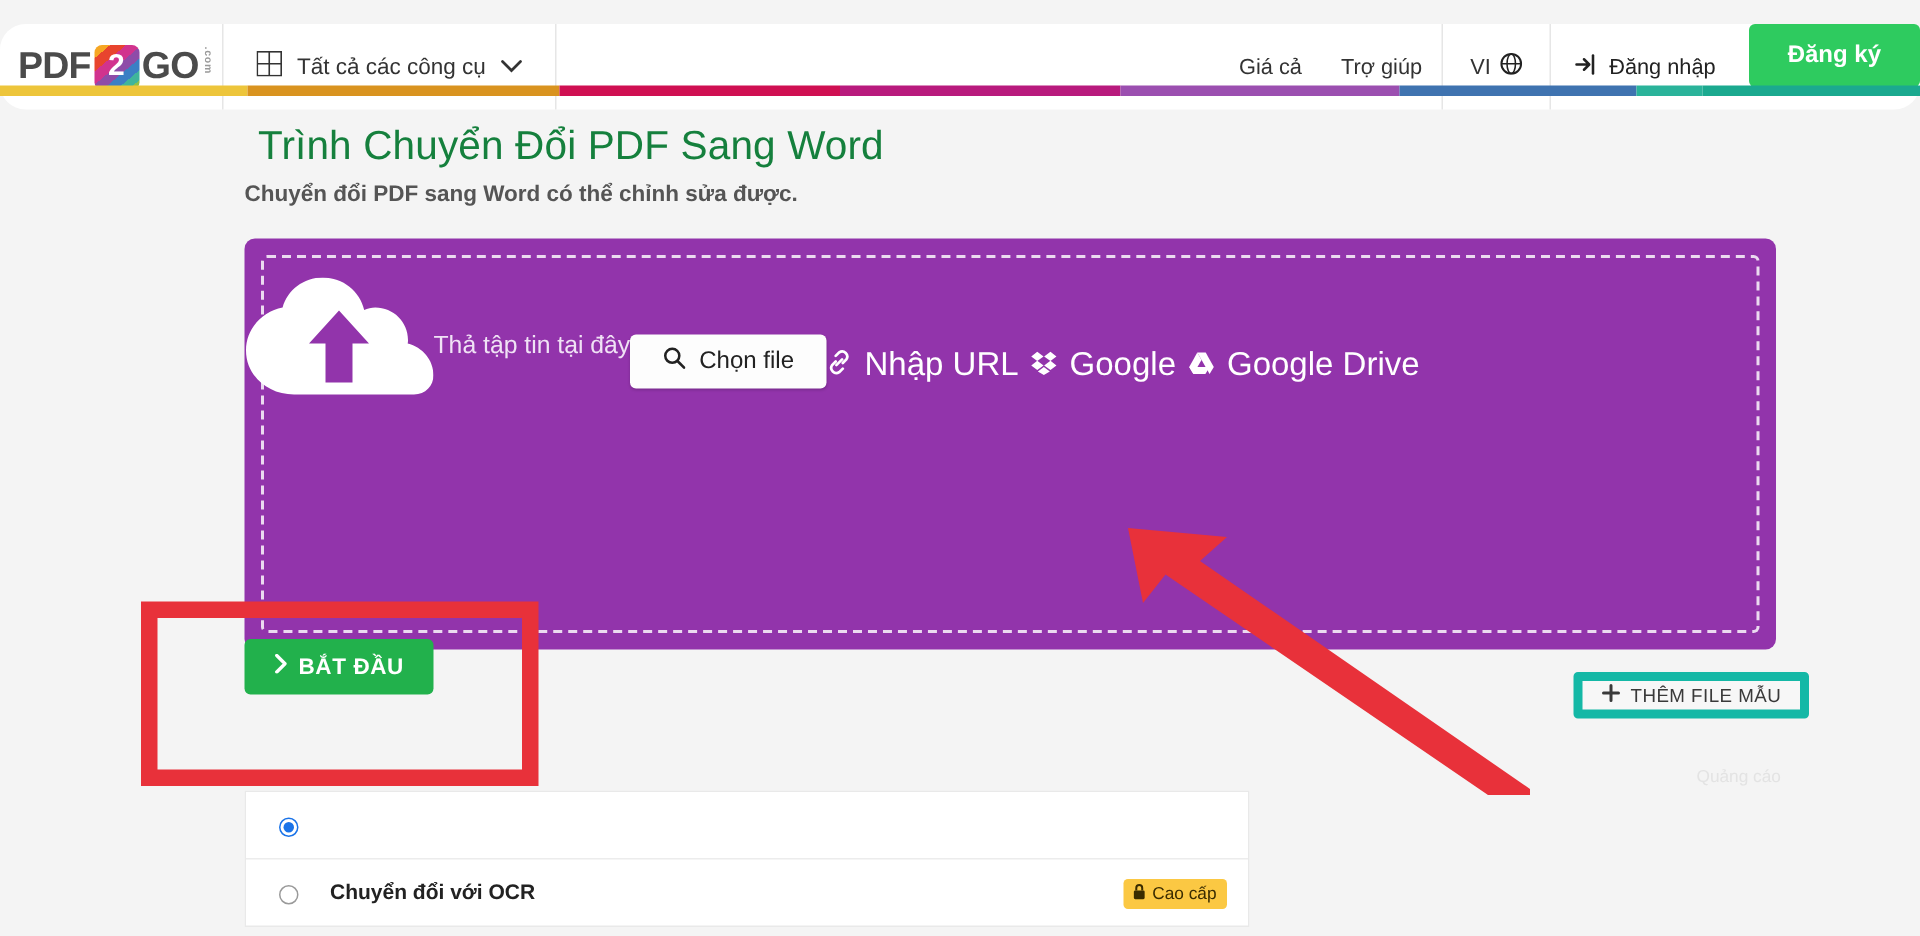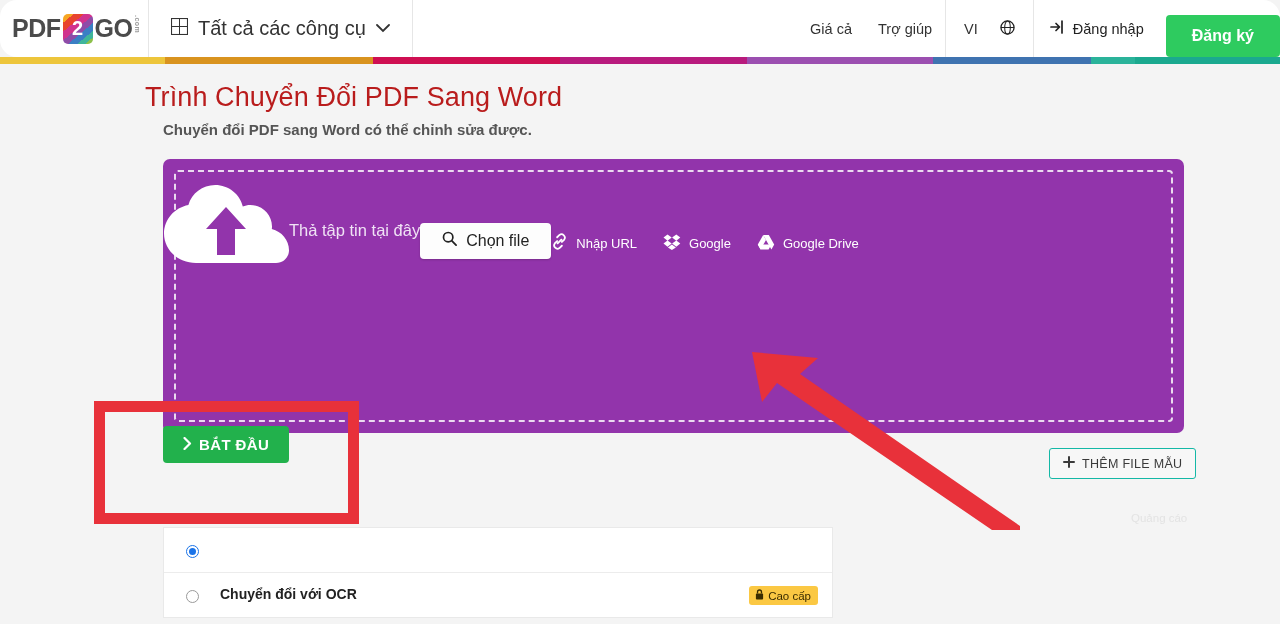--- a/index.html
+++ b/index.html
@@ -6,24 +6,24 @@
   html, body {
     width: 1280px; height: 624px;
     overflow: hidden;
     background: #f4f4f4;
     font-family: "Liberation Sans", sans-serif;
   }
   #stage { position: relative; width: 1280px; height: 624px; background: #f4f4f4; }
 
   
   .header {
-    position: absolute; top: 0; left: 0;
+    position: absolute; top: 16px; left: 0;
     width: 1280px; height: 57px;
     background: #ffffff;
-    display: flex; align-items: flex-end; border-radius: 17px;
+    display: flex; align-items: flex-start; border-radius: 17px;
   }
   .logo-wrap {
     width: 148px; height: 57px;
     display: flex; align-items: center; padding-left: 12px;
   }
   .logo { display: flex; align-items: center; height: 30px; }
   .logo-txt {
     font-size: 25px; font-weight: 700; color: #4b4b4b;
     letter-spacing: -0.5px; line-height: 1;
   }
@@ -36,54 +36,54 @@
   }
   .logo-dotcom {
     font-size: 7px; color: #9a9a9a; font-weight: 700;
     writing-mode: vertical-rl; letter-spacing: 0.5px;
     margin-left: 2px; margin-bottom: 8px;
   }
   .hdr-divider { width: 1px; height: 57px; background: #e6e6e6; }
   .alltools {
     display: flex; align-items: center; gap: 10px;
     height: 57px; padding: 0 22px;
-    font-size: 20px; color: #333; cursor: pointer;
+    font-size: 15px; color: #333; cursor: pointer;
   }
   .grid-icon { display: inline-block; }
   .caret { font-size: 12px; color: #333; }
   .hdr-spacer { flex: 1; }
   .hdr-link {
     font-size: 14.5px; color: #333; padding: 0 13px;
     height: 57px; display: flex; align-items: center; cursor: pointer;
   }
   .hdr-lang {
     font-size: 14.5px; color: #333; padding: 0 18px;
-    height: 57px; display: flex; align-items: center; gap: 22px; cursor: pointer;
+    height: 57px; display: flex; align-items: center; gap: 6px; cursor: pointer;
   }
   .hdr-login {
     font-size: 14.5px; color: #222; padding: 0 16px;
     height: 57px; display: flex; align-items: center; gap: 7px;
     font-weight: 400; cursor: pointer;
   }
   .btn-signup {
     background: #2ecb5f; color: #fff;
     font-size: 16px; font-weight: 700;
     height: 42px; display: flex; align-items: center;
     padding: 0 26px; border-radius: 4px; border: none;
     margin-left: 6px; cursor: pointer; white-space: nowrap;
   }
 
   
   .stripe { position: absolute; top: 57px; left: 0; width: 1280px; height: 7px; display: flex; }
   .stripe i { display: block; height: 7px; }
 
   
   .page-title {
-    position: absolute; left: 145px; top: 82px;
-    font-size: 27px; color: #b91c1c; font-weight: 400;
+    position: absolute; left: 172px; top: 82px;
+    font-size: 27px; color: #15803d; font-weight: 400;
     letter-spacing: .1px;
   }
   .page-sub {
     position: absolute; left: 163px; top: 121px;
     font-size: 15px; color: #555; font-weight: bold;
   }
 
   
   .dropzone {
     position: absolute; left: 163px; top: 159px;
@@ -107,40 +107,40 @@
     margin-top: 27px;
     background: #fdfdfd; color: #222;
     border: none; border-radius: 4px;
     height: 36px; padding: 0 22px;
     font-size: 16px; font-family: "Liberation Sans", sans-serif;
     display: flex; align-items: center; gap: 9px;
     box-shadow: 0 1px 2px rgba(0,0,0,.18); cursor: pointer;
   }
   .dz-sources {
     margin-top: 32px;
-    display: flex; align-items: center; gap: 26px;
-    color: #fff; font-size: 13px;
+    display: flex; align-items: center; gap: 8px;
+    color: #fff; font-size: 22px;
   }
   .dz-src { display: flex; align-items: center; gap: 8px; cursor: pointer; }
 
   
   .btn-start {
     position: absolute; left: 163px; top: 426px;
     background: #22b14c; color: #fff;
     border: none; border-radius: 4px;
     height: 37px; padding: 0 20px;
     font-size: 15px; font-weight: 700;
     letter-spacing: .4px;
     font-family: "Liberation Sans", sans-serif;
     display: flex; align-items: center; gap: 7px; cursor: pointer;
   }
   .btn-sample {
     position: absolute; left: 1049px; top: 448px;
     background: #f7f7f7; color: #3a3a3a;
-    border: 1px solid #14b8a6; border-radius: 3px;
+    border: 6px solid #14b8a6; border-radius: 3px;
     height: 31px; padding: 0 13px;
     font-size: 12.5px; letter-spacing: .3px;
     font-family: "Liberation Sans", sans-serif;
     display: flex; align-items: center; gap: 7px; cursor: pointer;
   }
   .ads-label {
     position: absolute; left: 1131px; top: 512px;
     font-size: 11.5px; color: #e3e3e3;
   }
 

